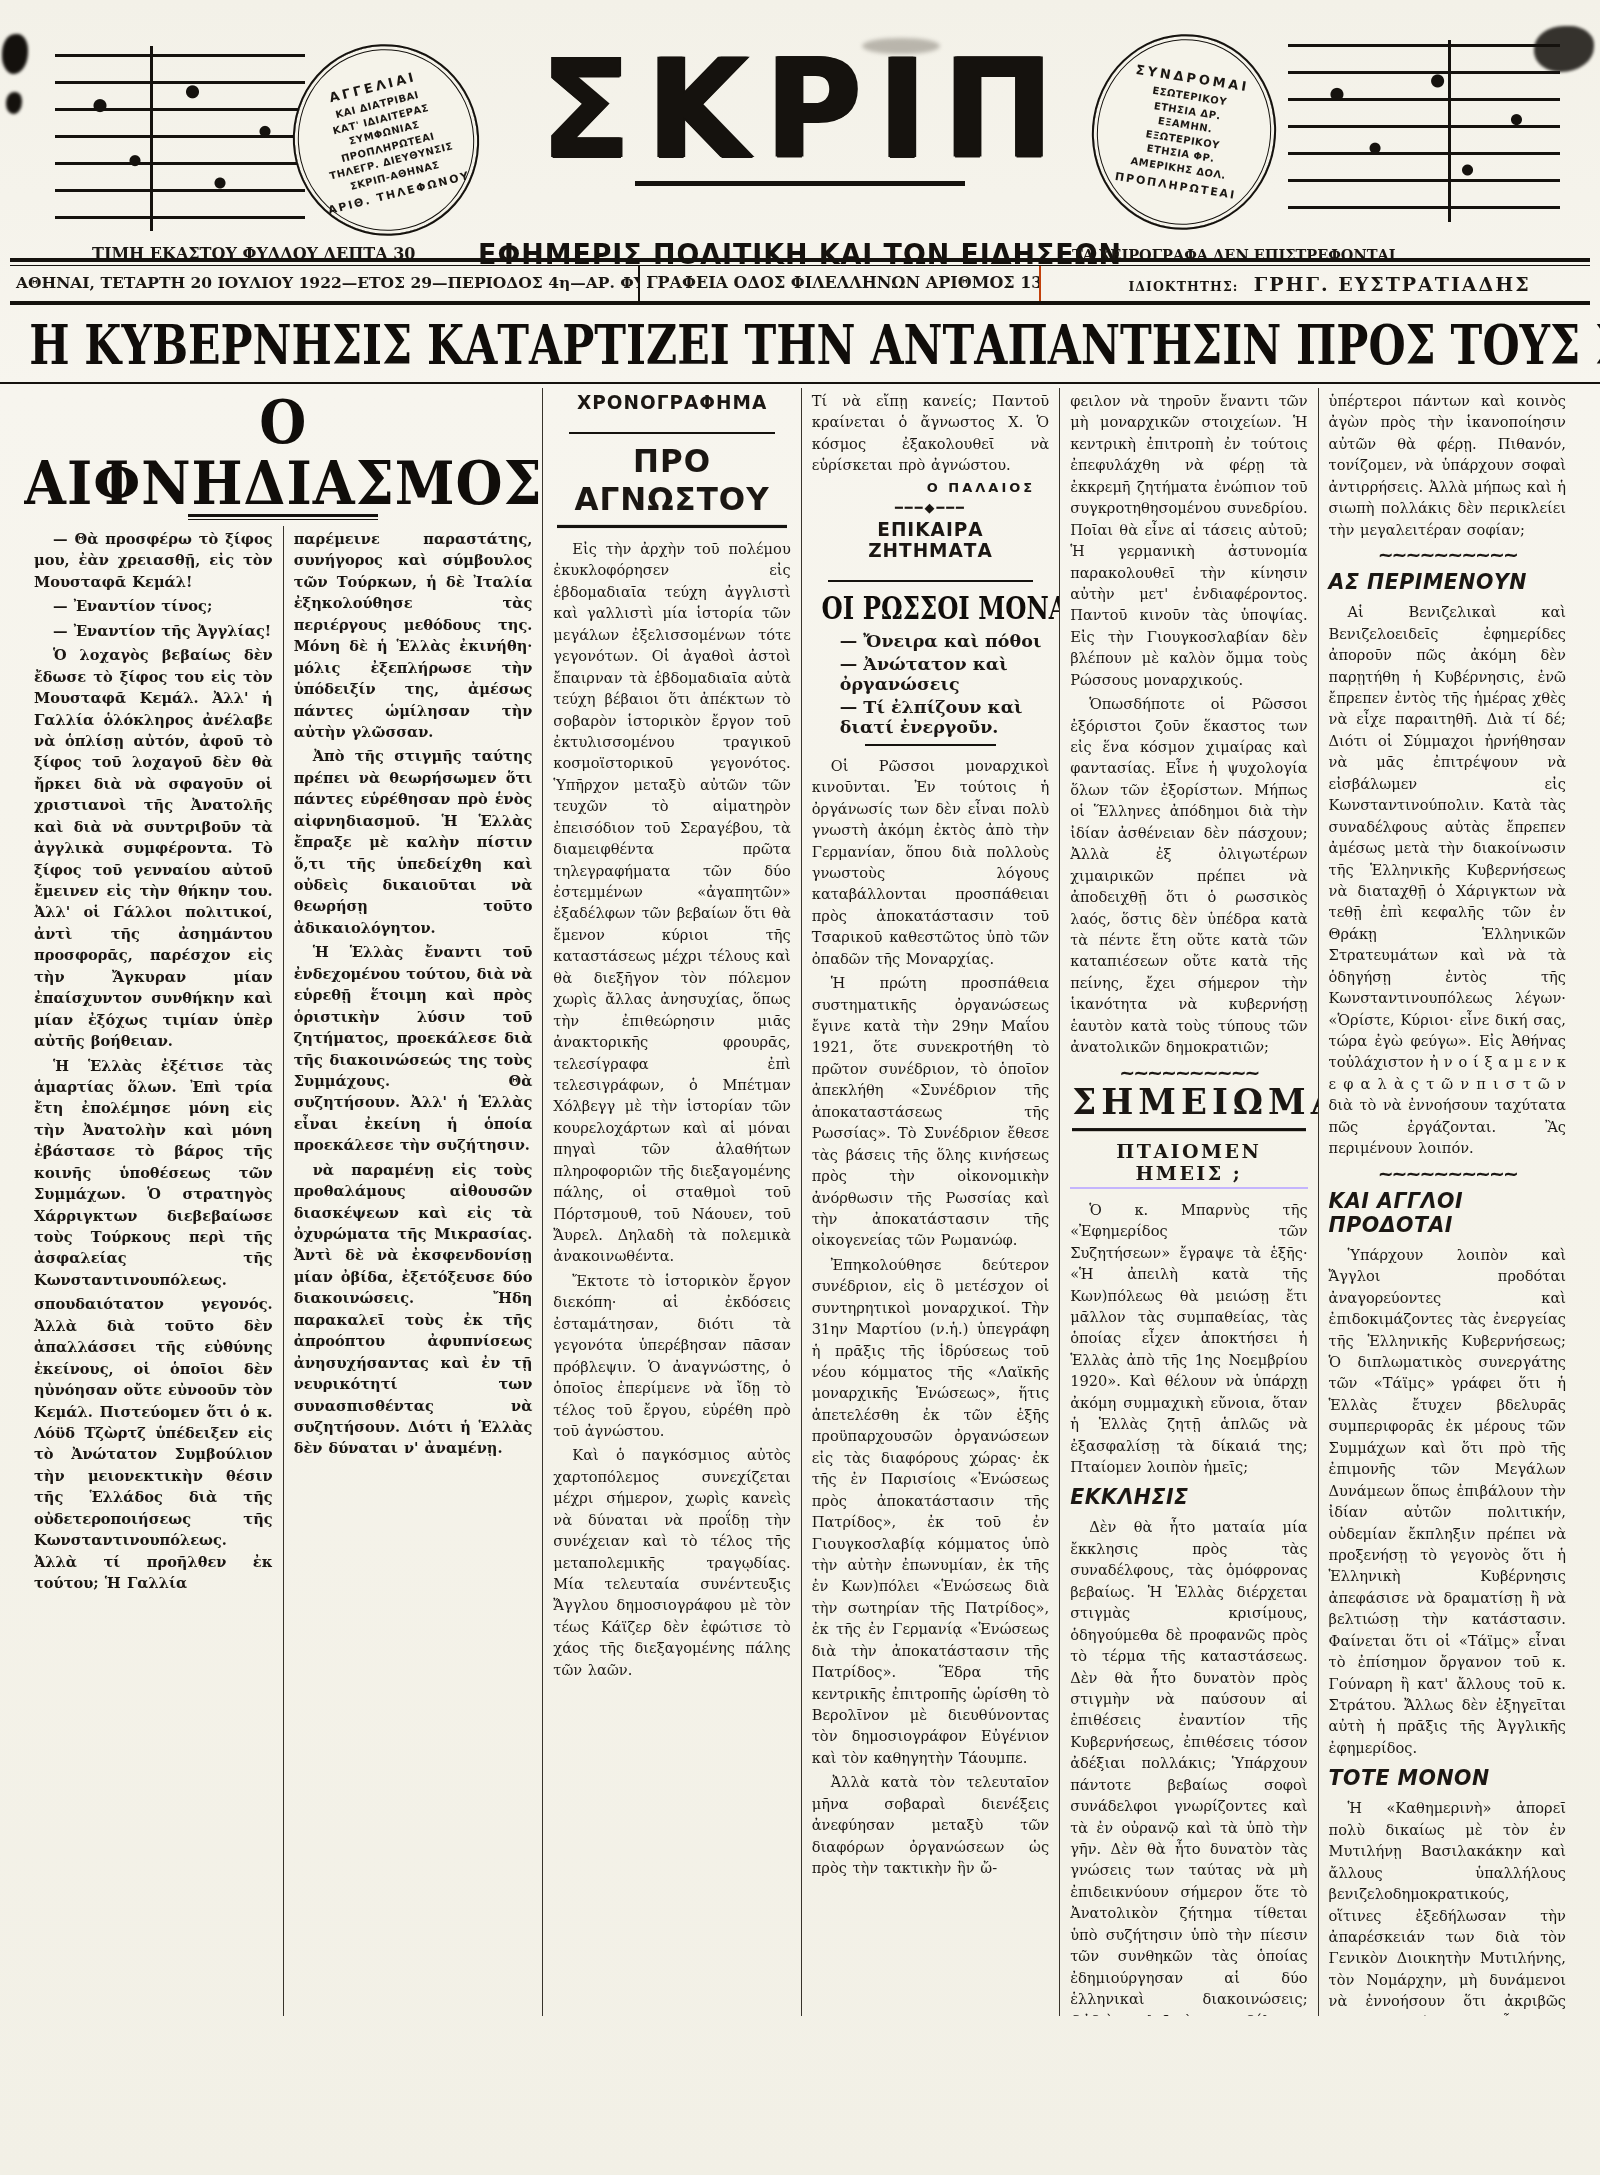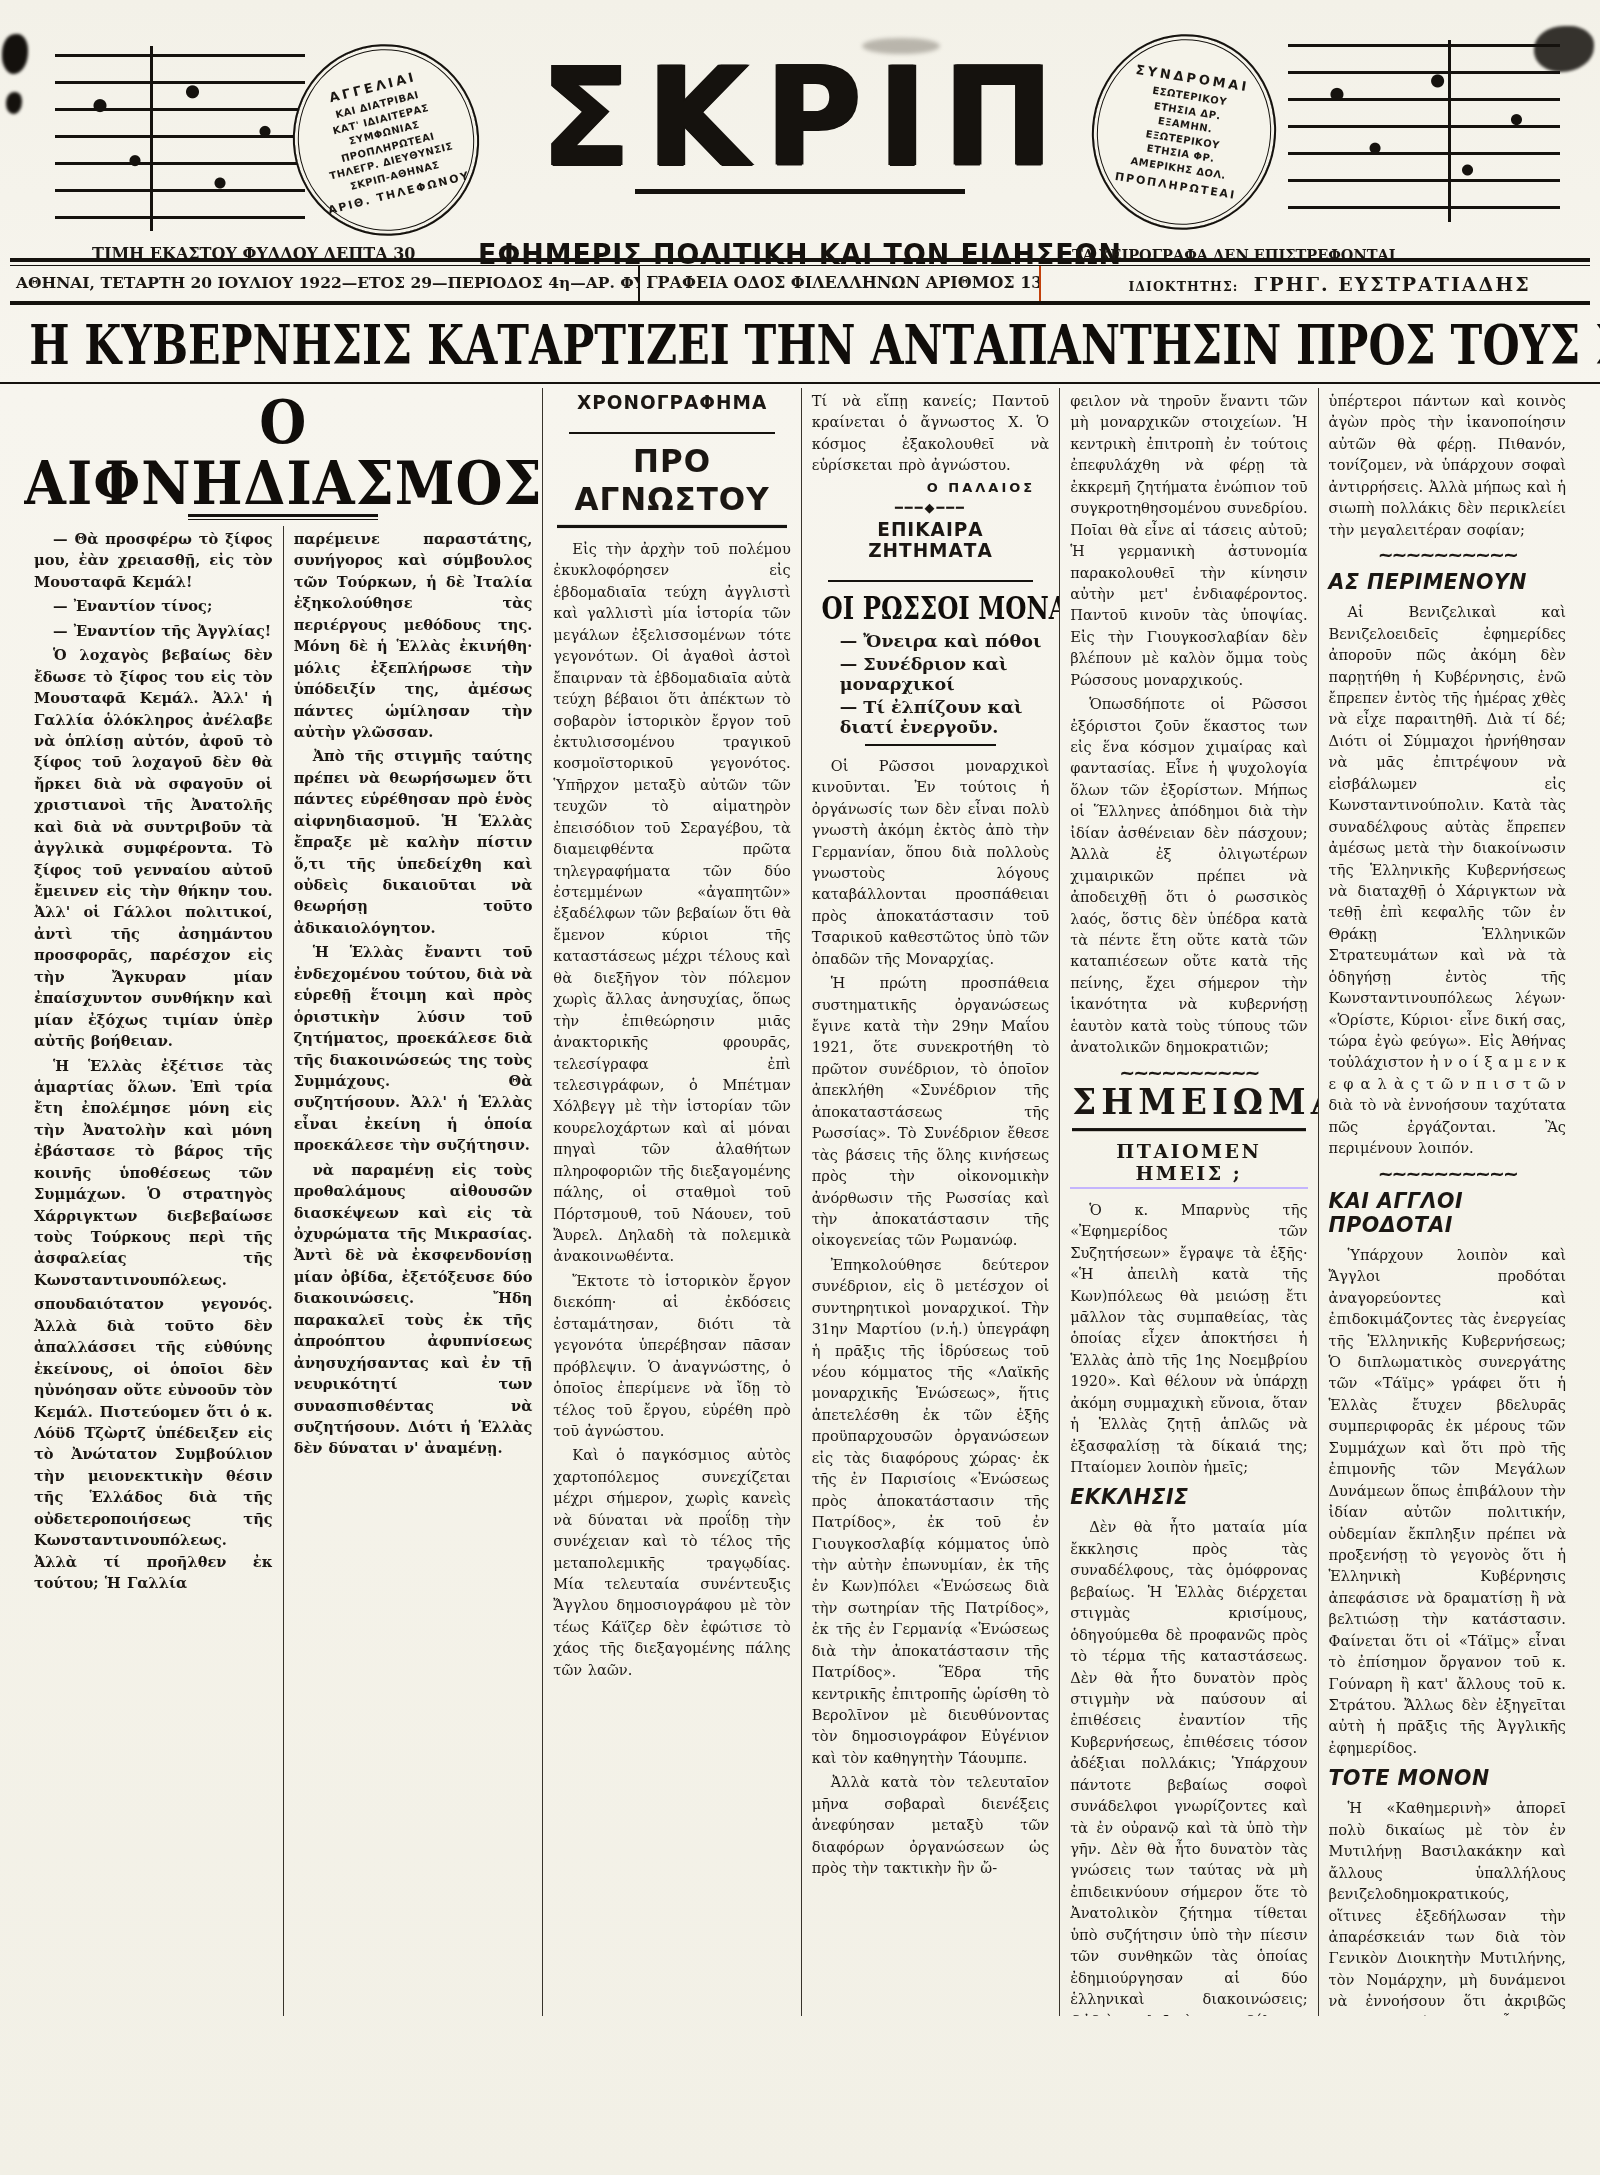--- a/index.html
+++ b/index.html
@@ -32,21 +32,21 @@
     box-shadow:inset 0 0 0 3px #f5f3ea, inset 0 0 0 4px #15120e;
     background:#f5f3ea;display:flex;flex-direction:column;justify-content:center;align-items:center;
     text-align:center;font-family:"DejaVu Sans",sans-serif;
   }
   .badge .b-line{font-size:10px;font-weight:bold;line-height:1.45;letter-spacing:.5px;}
   .badge .b-line:first-child{font-size:13px;letter-spacing:3px;margin-bottom:2px;}
   .badge .b-line:last-child{font-size:11px;letter-spacing:2px;margin-top:3px;}
   .badge-left{left:293px;top:18px;width:182px;height:188px;transform:rotate(-14deg);}
   .badge-right{left:1092px;top:8px;width:180px;height:192px;transform:rotate(9deg);}
 
-  .title-wrap{position:absolute;left:470px;right:470px;top:22px;text-align:center;}
+  .title-wrap{position:absolute;left:470px;right:470px;top:14px;text-align:center;}
   .paper-title{
     font-family:"DejaVu Sans",sans-serif;font-weight:bold;font-size:132px;line-height:1.05;
     letter-spacing:16px;margin-left:10px;
     text-shadow:1.5px 0 0 #15120e,-1.5px 0 0 #15120e,0 1px 0 #15120e;
     transform:scaleY(1.04);color:#15120e;
   }
   .title-rule{width:330px;height:5px;background:#15120e;margin:2px auto 0;}
 
   .subtitle{
     position:absolute;left:420px;right:420px;top:212px;text-align:center;
@@ -199,21 +199,21 @@
         <div class="b-p">Ἔκτοτε τὸ ἱστορικὸν ἔργον διεκόπη· αἱ ἐκδόσεις ἐσταμάτησαν, διότι τὰ γεγονότα ὑπερέβησαν πᾶσαν πρόβλεψιν. Ὁ ἀναγνώστης, ὁ ὁποῖος ἐπερίμενε νὰ ἴδῃ τὸ τέλος τοῦ ἔργου, εὑρέθη πρὸ τοῦ ἀγνώστου.</div>
         <div class="b-p">Καὶ ὁ παγκόσμιος αὐτὸς χαρτοπόλεμος συνεχίζεται μέχρι σήμερον, χωρὶς κανεὶς νὰ δύναται νὰ προΐδῃ τὴν συνέχειαν καὶ τὸ τέλος τῆς μεταπολεμικῆς τραγῳδίας. Μία τελευταία συνέντευξις Ἄγγλου δημοσιογράφου μὲ τὸν τέως Κάϊζερ δὲν ἐφώτισε τὸ χάος τῆς διεξαγομένης πάλης τῶν λαῶν.</div>
       </div>
     <div class="col vr">
         <div class="b-p0">Τί νὰ εἴπῃ κανείς; Παντοῦ κραίνεται ὁ ἄγνωστος Χ. Ὁ κόσμος ἐξακολουθεῖ νὰ εὑρίσκεται πρὸ ἀγνώστου.</div>
         <div class="b-sig">Ο ΠΑΛΑΙΟΣ</div>
         <div class="b-orn">━━━◆━━━</div>
         <div class="b-kick">ΕΠΙΚΑΙΡΑ ΖΗΤΗΜΑΤΑ</div>
         <div class="b-head">ΟΙ ΡΩΣΣΟΙ ΜΟΝΑΡΧΙΚΟΙ</div>
         <div class="b-dash">— Ὄνειρα καὶ πόθοι</div>
-        <div class="b-dash">— Συνέδριον καὶ μοναρχικοί</div>
+        <div class="b-dash">— Ἀνώτατον καὶ ὀργανώσεις</div>
         <div class="b-dash">— Τί ἐλπίζουν καὶ διατί ἐνεργοῦν.</div>
         <div class="b-rule"></div>
         <div class="b-p">Οἱ Ρῶσσοι μοναρχικοὶ κινοῦνται. Ἐν τούτοις ἡ ὀργάνωσίς των δὲν εἶναι πολὺ γνωστὴ ἀκόμη ἐκτὸς ἀπὸ τὴν Γερμανίαν, ὅπου διὰ πολλοὺς γνωστοὺς λόγους καταβάλλονται προσπάθειαι πρὸς ἀποκατάστασιν τοῦ Τσαρικοῦ καθεστῶτος ὑπὸ τῶν ὀπαδῶν τῆς Μοναρχίας.</div>
         <div class="b-p">Ἡ πρώτη προσπάθεια συστηματικῆς ὀργανώσεως ἔγινε κατὰ τὴν 29ην Μαΐου 1921, ὅτε συνεκροτήθη τὸ πρῶτον συνέδριον, τὸ ὁποῖον ἀπεκλήθη «Συνέδριον τῆς ἀποκαταστάσεως τῆς Ρωσσίας». Τὸ Συνέδριον ἔθεσε τὰς βάσεις τῆς ὅλης κινήσεως πρὸς τὴν οἰκονομικὴν ἀνόρθωσιν τῆς Ρωσσίας καὶ τὴν ἀποκατάστασιν τῆς οἰκογενείας τῶν Ρωμανώφ.</div>
         <div class="b-p">Ἐπηκολούθησε δεύτερον συνέδριον, εἰς ὃ μετέσχον οἱ συντηρητικοὶ μοναρχικοί. Τὴν 31ην Μαρτίου (ν.ἡ.) ὑπεγράφη ἡ πρᾶξις τῆς ἱδρύσεως τοῦ νέου κόμματος τῆς «Λαϊκῆς μοναρχικῆς Ἑνώσεως», ἥτις ἀπετελέσθη ἐκ τῶν ἑξῆς προϋπαρχουσῶν ὀργανώσεων εἰς τὰς διαφόρους χώρας· ἐκ τῆς ἐν Παρισίοις «Ἑνώσεως πρὸς ἀποκατάστασιν τῆς Πατρίδος», ἐκ τοῦ ἐν Γιουγκοσλαβίᾳ κόμματος ὑπὸ τὴν αὐτὴν ἐπωνυμίαν, ἐκ τῆς ἐν Κων)πόλει «Ἑνώσεως διὰ τὴν σωτηρίαν τῆς Πατρίδος», ἐκ τῆς ἐν Γερμανίᾳ «Ἑνώσεως διὰ τὴν ἀποκατάστασιν τῆς Πατρίδος». Ἕδρα τῆς κεντρικῆς ἐπιτροπῆς ὡρίσθη τὸ Βερολῖνον μὲ διευθύνοντας τὸν δημοσιογράφον Εὐγένιον καὶ τὸν καθηγητὴν Τάουμπε.</div>
         <div class="b-p">Ἀλλὰ κατὰ τὸν τελευταῖον μῆνα σοβαραὶ διενέξεις ἀνεφύησαν μεταξὺ τῶν διαφόρων ὀργανώσεων ὡς πρὸς τὴν τακτικὴν ἣν ὤ-</div>
       </div>
     <div class="col vr">
         <div class="b-p0">φειλον νὰ τηροῦν ἔναντι τῶν μὴ μοναρχικῶν στοιχείων. Ἡ κεντρικὴ ἐπιτροπὴ ἐν τούτοις ἐπεφυλάχθη νὰ φέρῃ τὰ ἐκκρεμῆ ζητήματα ἐνώπιον τοῦ συγκροτηθησομένου συνεδρίου. Ποῖαι θὰ εἶνε αἱ τάσεις αὐτοῦ; Ἡ γερμανικὴ ἀστυνομία παρακολουθεῖ τὴν κίνησιν αὐτὴν μετ' ἐνδιαφέροντος. Παντοῦ κινοῦν τὰς ὑποψίας. Εἰς τὴν Γιουγκοσλαβίαν δὲν βλέπουν μὲ καλὸν ὄμμα τοὺς Ρώσσους μοναρχικούς.</div>
         <div class="b-p">Ὁπωσδήποτε οἱ Ρῶσσοι ἐξόριστοι ζοῦν ἕκαστος των εἰς ἕνα κόσμον χιμαίρας καὶ φαντασίας. Εἶνε ἡ ψυχολογία ὅλων τῶν ἐξορίστων. Μήπως οἱ Ἕλληνες ἀπόδημοι διὰ τὴν ἰδίαν ἀσθένειαν δὲν πάσχουν; Ἀλλὰ ἐξ ὀλιγωτέρων χιμαιρικῶν πρέπει νὰ ἀποδειχθῇ ὅτι ὁ ρωσσικὸς λαός, ὅστις δὲν ὑπέδρα κατὰ τὰ πέντε ἔτη οὔτε κατὰ τῶν καταπιέσεων οὔτε κατὰ τῆς πείνης, ἔχει σήμερον τὴν ἱκανότητα νὰ κυβερνήσῃ ἑαυτὸν κατὰ τοὺς τύπους τῶν ἀνατολικῶν δημοκρατιῶν;</div>

